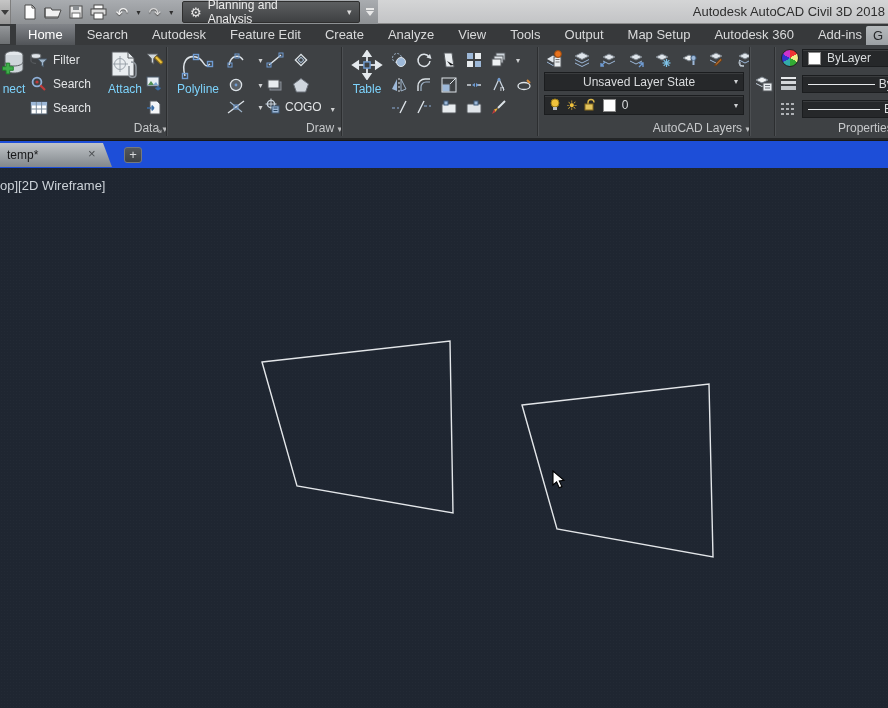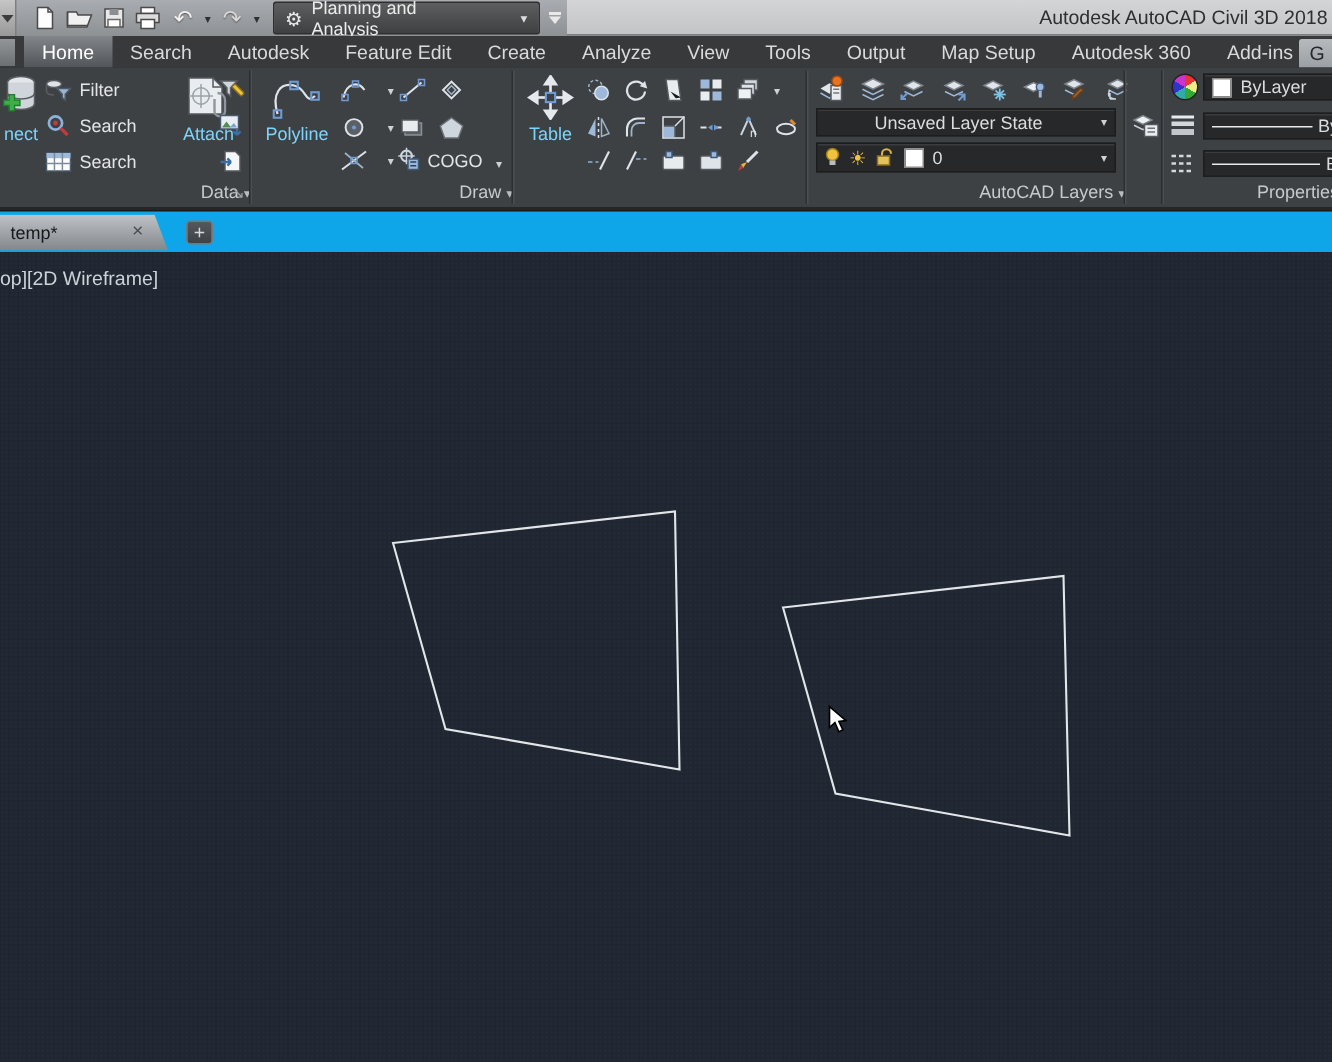--- a/index.html
+++ b/index.html
@@ -41,21 +41,21 @@
   .smallrow{position:absolute;display:flex;align-items:center;gap:5px;}
   .smalllabel{font-size:12px;color:#e2e4e6;}
   .cell{width:25px;height:18px;display:flex;align-items:center;justify-content:center;}
   .dcaret{font-size:8px;color:#cfd1d3;}
   .combo{position:absolute;background:#26282a;border:1px solid #1b1d1f;box-shadow:inset 0 1px 0 #3a3c3e;color:#dadcde;font-size:12px;display:flex;align-items:center;padding:0 5px;box-sizing:border-box;}
   .combo .flex1{flex:1;}
   .swatch{width:13px;height:13px;background:#ffffff;border:1px solid #8a8a8a;box-sizing:border-box;}
   .wheel{width:16px;height:16px;border-radius:50%;background:conic-gradient(#e33 0 16%,#ee8 16% 33%,#3a3 33% 50%,#3aa 50% 66%,#33c 66% 83%,#c3c 83% 100%);border:1px solid #222;}
   .hline{height:1px;background:#e8eaec;flex:1;margin-right:4px;}
   
-  .doctabs{left:0;top:140px;width:888px;height:28px;background:#0ea5e9;border-top:1px solid #191919;box-sizing:border-box;}
+  .doctabs{left:0;top:140px;width:888px;height:28px;background:#1d4ed8;border-top:1px solid #191919;box-sizing:border-box;}
   .doctab{left:0;top:2px;width:112px;height:24px;background:linear-gradient(#bfc3c7,#82878c);clip-path:polygon(0 0,103px 0,112px 100%,0 100%);display:flex;align-items:center;font-size:12px;color:#17181a;padding-left:7px;box-sizing:border-box;}
   .doctab .closex{position:absolute;left:88px;top:4px;font-size:13px;color:#4c4f52;line-height:1;}
   .newtab{left:124px;top:6px;width:18px;height:16px;background:linear-gradient(#54585c,#3e4246);border:1px solid #75797d;border-radius:3px;color:#d7d9db;font-size:13px;line-height:13px;text-align:center;box-sizing:border-box;}
   
   .viewport{left:0;top:168px;width:888px;height:540px;background:#1f2631;background-image:radial-gradient(rgba(255,255,255,0.018) 1px,transparent 1px);background-size:3px 3px;}
   .vp-label{left:0;top:10px;font-size:13px;color:#ccd2d8;}
   .vp-svg{position:absolute;left:0;top:0;pointer-events:none;}
   .cursor{position:absolute;width:13px;height:19px;}
   .ic{display:block;}
 </style>
@@ -197,21 +197,21 @@
       <div class="smallrow" style="left:30px;top:55px;">
         <svg class="ic" width="18" height="16" viewBox="0 0 18 16">
             <rect x="1" y="2" width="16" height="12" fill="#ffffff" stroke="#4a5a6a"></rect>
             <rect x="1" y="2" width="16" height="3.5" fill="#9db8d8"></rect>
             <line x1="6.3" y1="2" x2="6.3" y2="14" stroke="#7a8a9a"></line>
             <line x1="11.6" y1="2" x2="11.6" y2="14" stroke="#7a8a9a"></line>
             <line x1="1" y1="9" x2="17" y2="9" stroke="#7a8a9a"></line>
           </svg>
         <span class="smalllabel">Search</span>
       </div>
-      <div class="bigbtn" style="left:118px;top:5px;width:42px;">
+      <div class="bigbtn" style="left:104px;top:5px;width:42px;">
         <svg class="ic" width="32" height="30" viewBox="0 0 32 30">
           <path d="M3,2 h16 l6,6 v18 h-22 z" fill="#e9edf0" stroke="#55595d"></path>
           <path d="M19,2 v6 h6" fill="none" stroke="#55595d"></path>
           <circle cx="11" cy="14" r="5.5" fill="none" stroke="#9aa2aa"></circle>
           <line x1="3" y1="14" x2="19" y2="14" stroke="#9aa2aa"></line>
             <line x1="11" y1="6" x2="11" y2="22" stroke="#9aa2aa"></line>
           <path d="M22,12 c3,0 5,2 5,5 v7 c0,2 -1.5,3.5 -3.5,3.5 s-3.5,-1.5 -3.5,-3.5 v-8" fill="none" stroke="#8f969d" stroke-width="1.6"></path>
         </svg>
         <span class="biglabel">Attach</span>
       </div>

